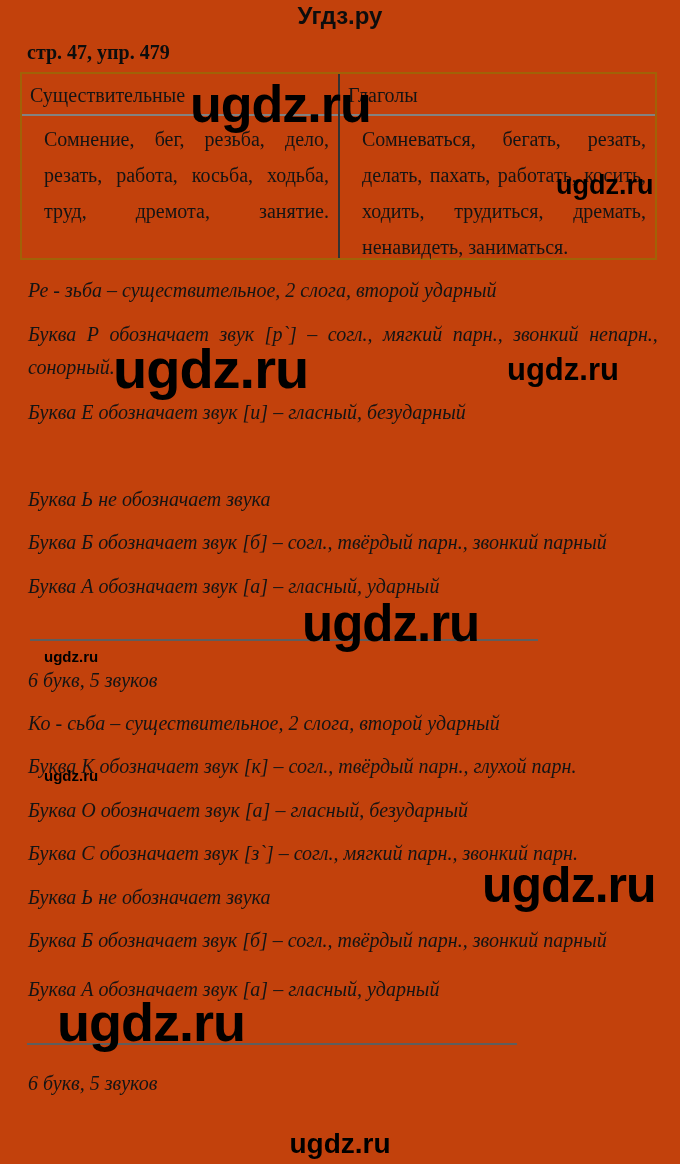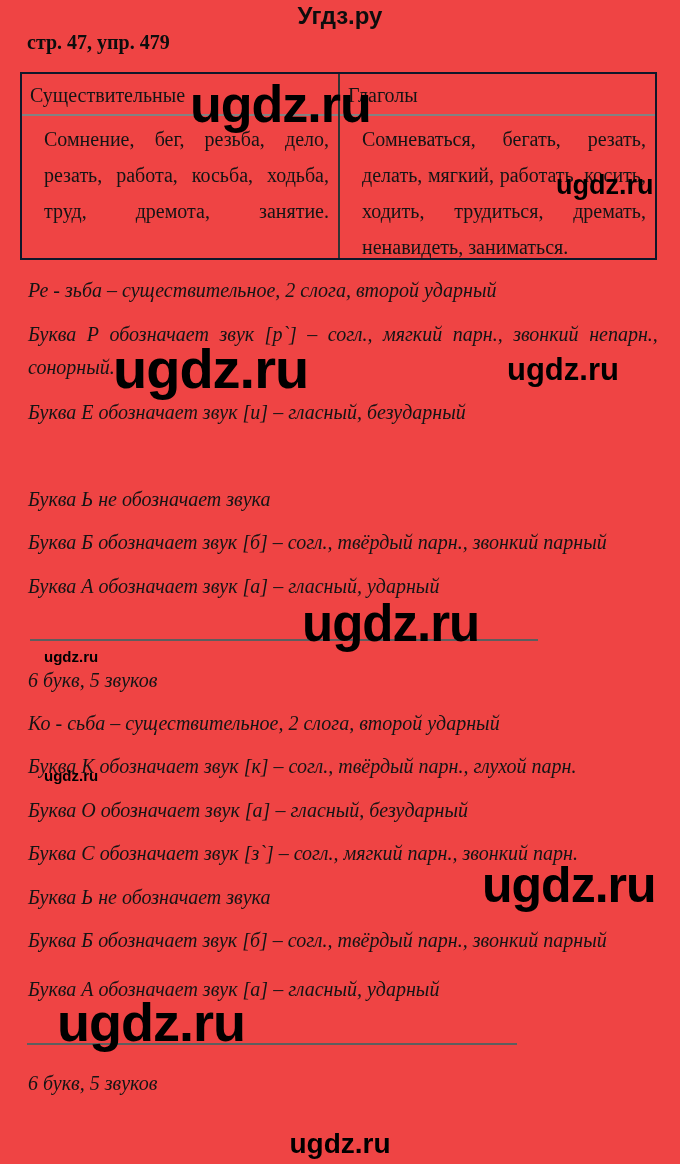--- a/index.html
+++ b/index.html
@@ -1,43 +1,43 @@
 <!DOCTYPE html>
 <html><head>
 <meta charset="utf-8">
 <style>
   html,body { margin:0; padding:0; background:#ffffff; }
   .page {
     position:relative;
     width:680px; height:1164px;
-    background:#ef4444;
+    background:#c2410c;
     color:#141414;
     font-family:"Liberation Serif","DejaVu Serif",serif;
     overflow:hidden;
   }
   .abs { position:absolute; }
 
   .site-title {
     top:2px; left:0; right:0;
     text-align:center;
     font-family:"Liberation Sans","DejaVu Sans",sans-serif;
     font-weight:bold; font-size:24px; color:#0d0d0d;
   }
   .exercise-ref {
-    top:31px; left:27px;
+    top:41px; left:27px;
     font-weight:bold; font-size:20px; color:#0d0d0d;
     white-space:nowrap;
   }
 
   
   .answer-table {
     top:72px; left:20px;
     width:637px; height:188px;
     box-sizing:border-box;
-    border:2px solid #0f172a;
+    border:2px solid #a16207;
     display:flex;
   }
   .tcol { box-sizing:border-box; }
   .tcol-nouns { width:316px; }
   .tcol-verbs { flex:1; border-left:2px solid #333; }
   .th {
     box-sizing:border-box;
     height:42px;
     border-bottom:2px solid #828282;
     font-size:20px;
@@ -121,21 +121,21 @@
     <div class="tcol tcol-verbs">
       <div class="th">Глаголы</div>
       <div class="td">
         <div class="cell-line jl">
             <span>Сомневаться,</span>
             <span>бегать,</span>
             <span>резать,</span>
           </div>
         <div class="cell-line jl">
             <span>делать,</span>
-            <span>мягкий,</span>
+            <span>пахать,</span>
             <span>работать,</span>
             <span>косить,</span>
           </div>
         <div class="cell-line jl">
             <span>ходить,</span>
             <span>трудиться,</span>
             <span>дремать,</span>
           </div>
         <div class="cell-line">ненавидеть, заниматься.</div>
       </div>

